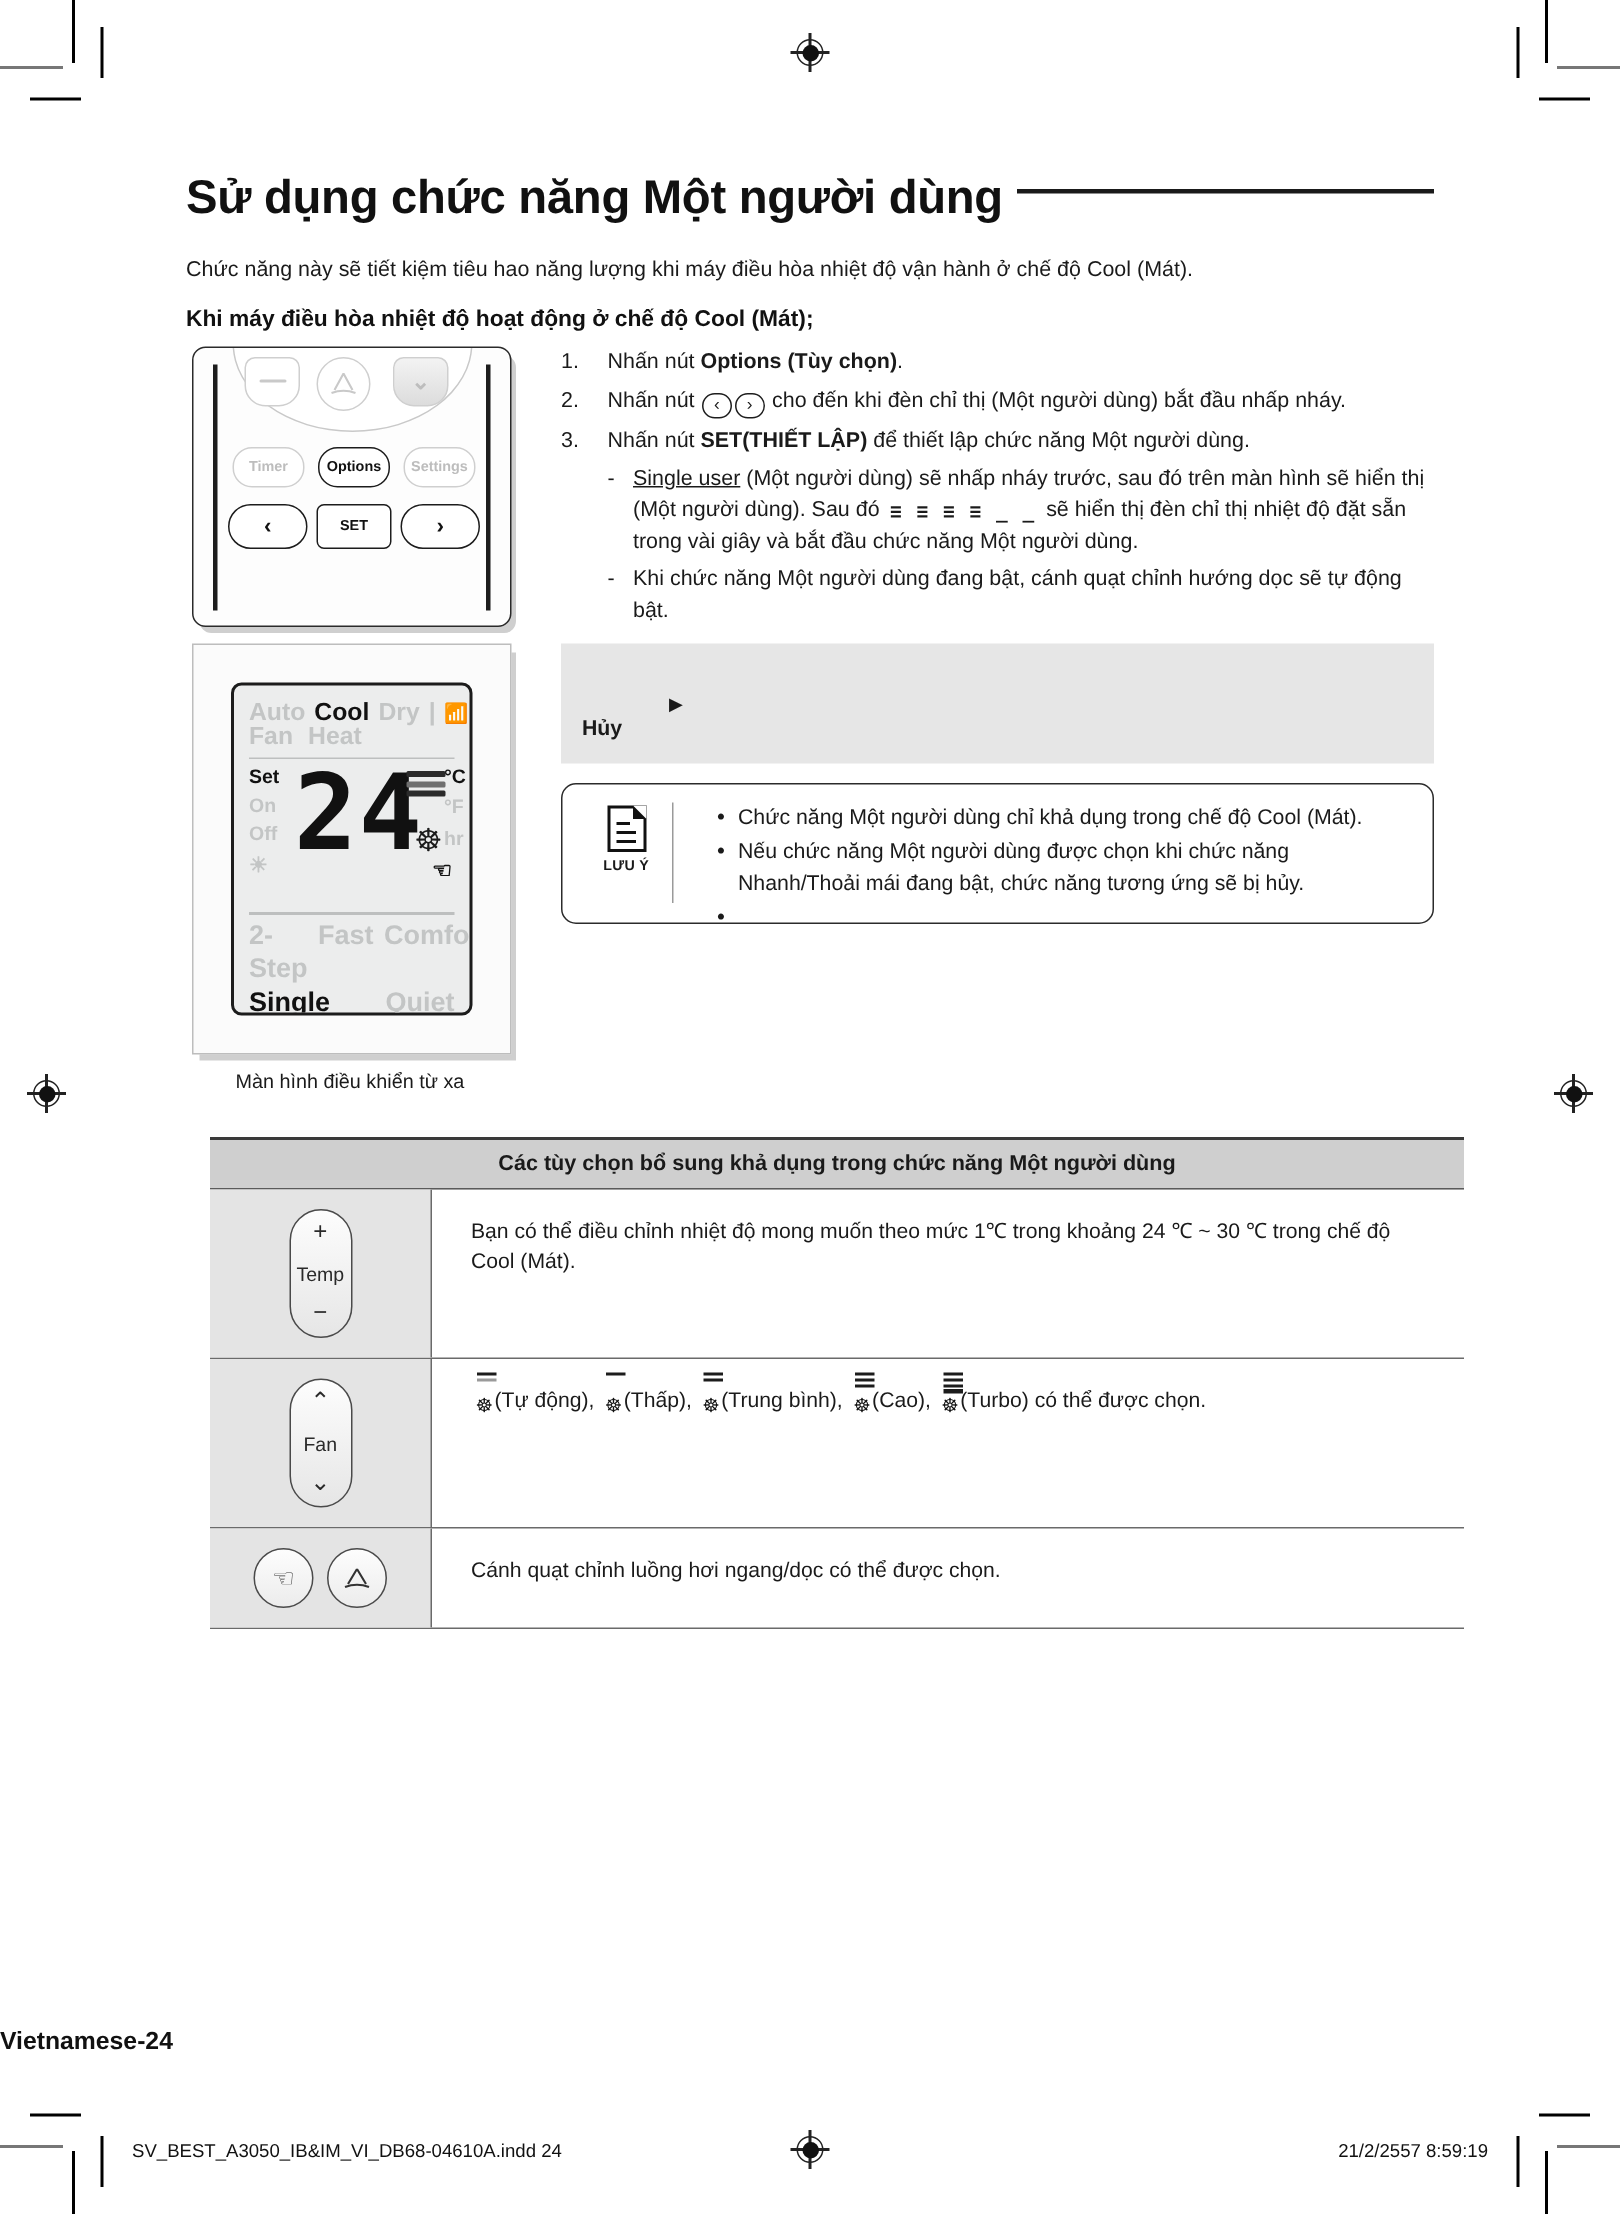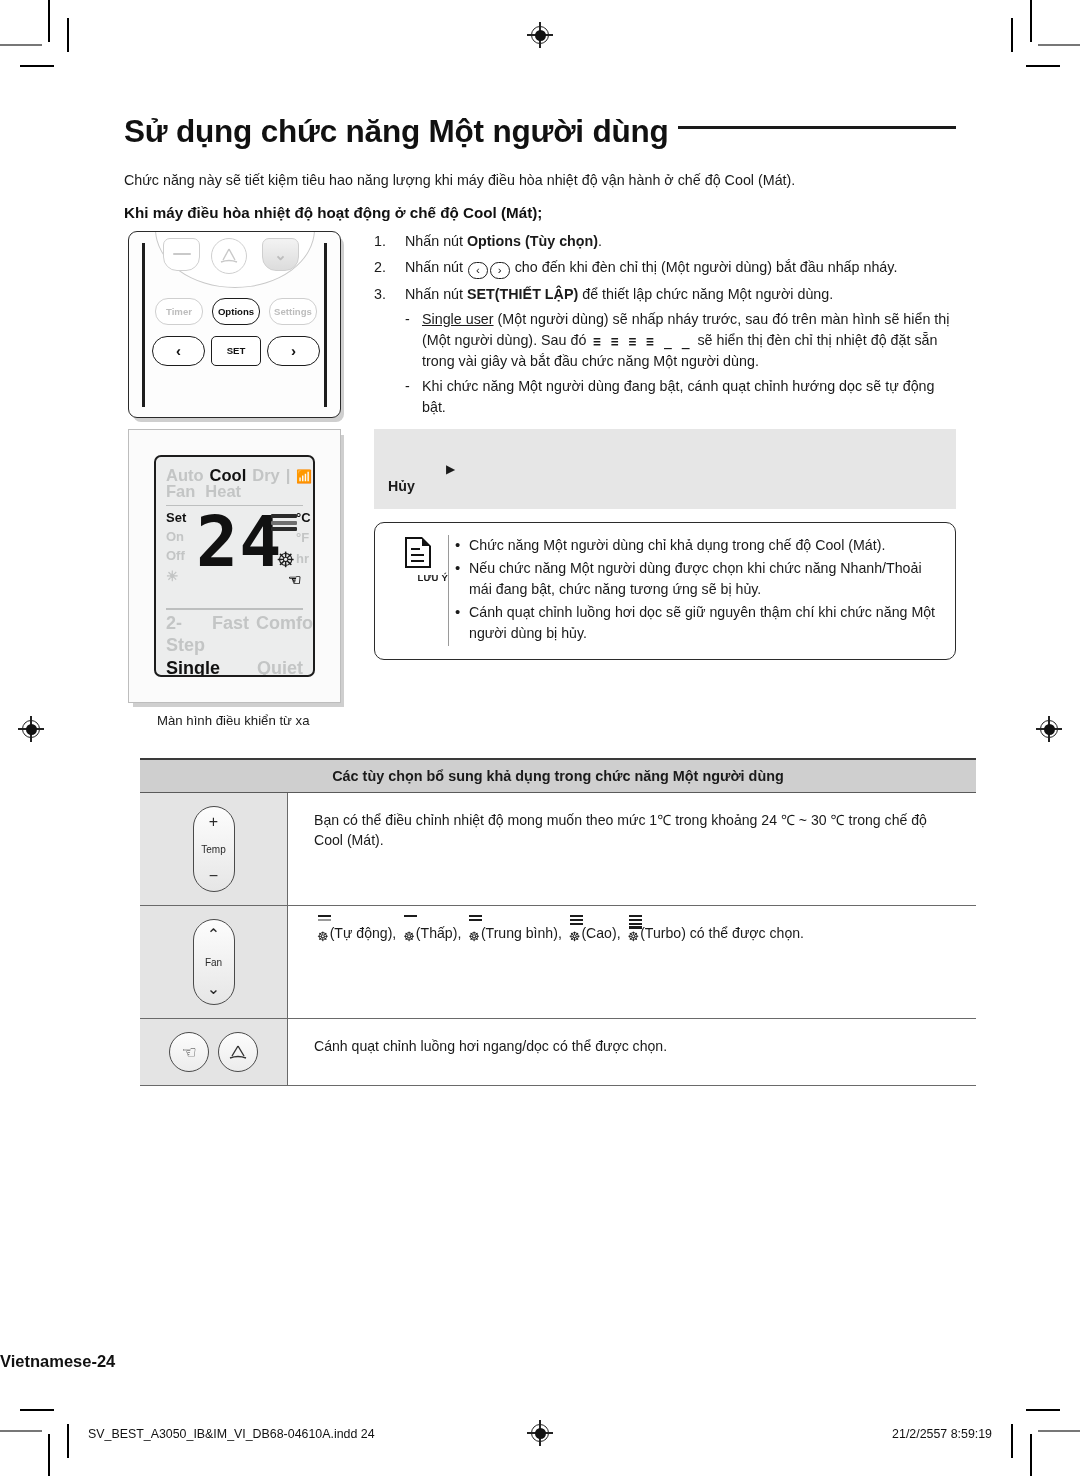--- a/index.html
+++ b/index.html
@@ -227,24 +227,24 @@
     margin-top: 13px;
     border: 1.5px solid #2b2b2b;
     border-radius: 10px;
     padding: 12px 16px 13px 12px;
     display: flex;
     font-size: 14.2px;
     line-height: 1.45;
   }
   .note-ico {
     flex: 0 0 62px;
-    text-align: right;
+    text-align: center;
     padding-top: 2px;
     border-right: 1.3px solid #9a9a9a;
-    margin-right: 6px;
+    margin-right: 29px;
   }
   .note-ico .doc {
     width: 26px; height: 31px; margin: 0 auto 3px auto;
     border: 2px solid #111;
     position: relative;
     background: #fff;
   }
   .note-ico .doc::after {
     content: ""; position: absolute; right: -2px; top: -2px;
     border-width: 0 9px 9px 0; border-style: solid;
@@ -290,21 +290,21 @@
     width: 42px; height: 86px;
     border: 1.6px solid #4a4a4a;
     border-radius: 21px;
     background: linear-gradient(#fdfdfd,#e6e6e6);
     display: flex; flex-direction: column;
     align-items: center; justify-content: space-between;
     padding: 7px 0;
     position: relative;
   }
   .pill .sym { font-size: 16px; line-height: 1; color: #2a2a2a; }
-  .pill .mid { font-size: 10px; color: #2a2a2a; }
+  .pill .mid { font-size: 13px; color: #2a2a2a; }
   .circ-ico {
     width: 40px; height: 40px; border-radius: 50%;
     border: 1.6px solid #4a4a4a;
     background: linear-gradient(#fdfdfd,#ececec);
     display: flex; align-items: center; justify-content: center;
     font-size: 17px; color: #333;
   }
   .fanopt { display: inline-block; position: relative; margin: 0 1px 0 3px; vertical-align: -3px; }
   .fanopt .bars { position: absolute; left: 1px; top: -11px; width: 13px; }
   .fanopt .bars i { display: block; height: 2.2px; margin-bottom: 1.6px; background: #1c1c1c; }
@@ -527,21 +527,21 @@
             <div class="doc">
               <i></i>
               <i></i>
               <i></i>
             </div>
             <div class="tag">LƯU Ý</div>
           </div>
           <ul class="notes">
             <li><span class="bul">•</span><span>Chức năng Một người dùng chỉ khả dụng trong chế độ Cool (Mát).</span></li>
             <li><span class="bul">•</span><span>Nếu chức năng Một người dùng được chọn khi chức năng Nhanh/Thoải mái đang bật, chức năng tương ứng sẽ bị hủy.</span></li>
-            <li><span class="bul">•</span><span>Cánh quạt chỉnh luồng hơi dọc sẽ giữ nguyên thậm chí khi chức năng Một người dùng bị hủy.</span></li>
+            <li><span class="bul">•</span></li>
           </ul>
         </div>
 
       </div>
     </div>
   </div>
 
   <div class="opt-table">
     <div class="opt-head">Các tùy chọn bổ sung khả dụng trong chức năng Một người dùng</div>
 

